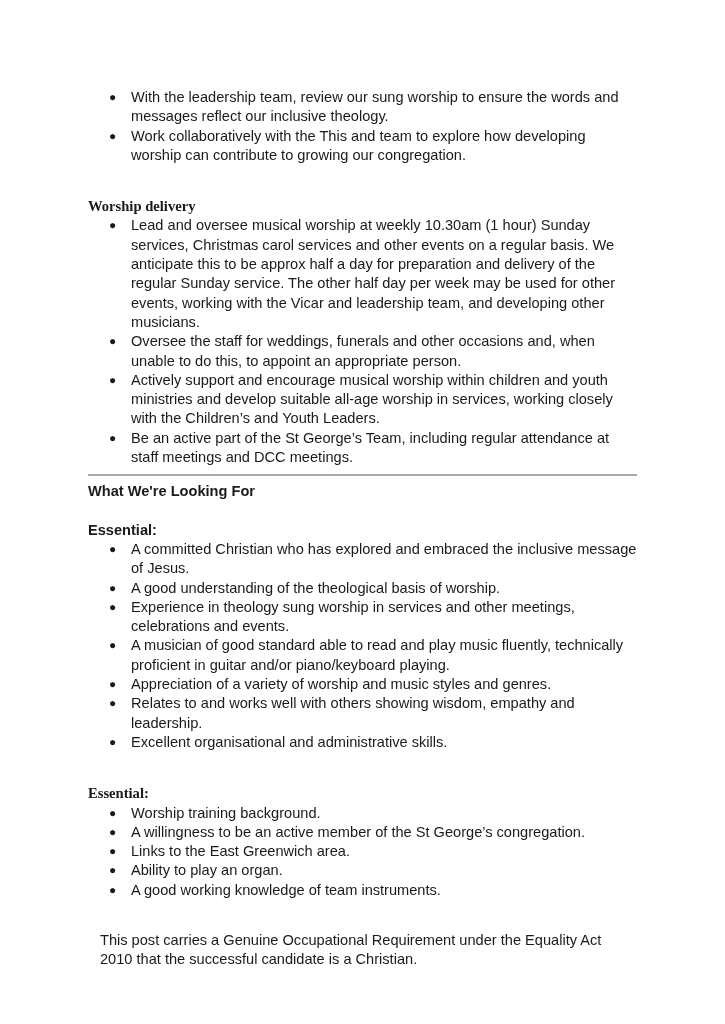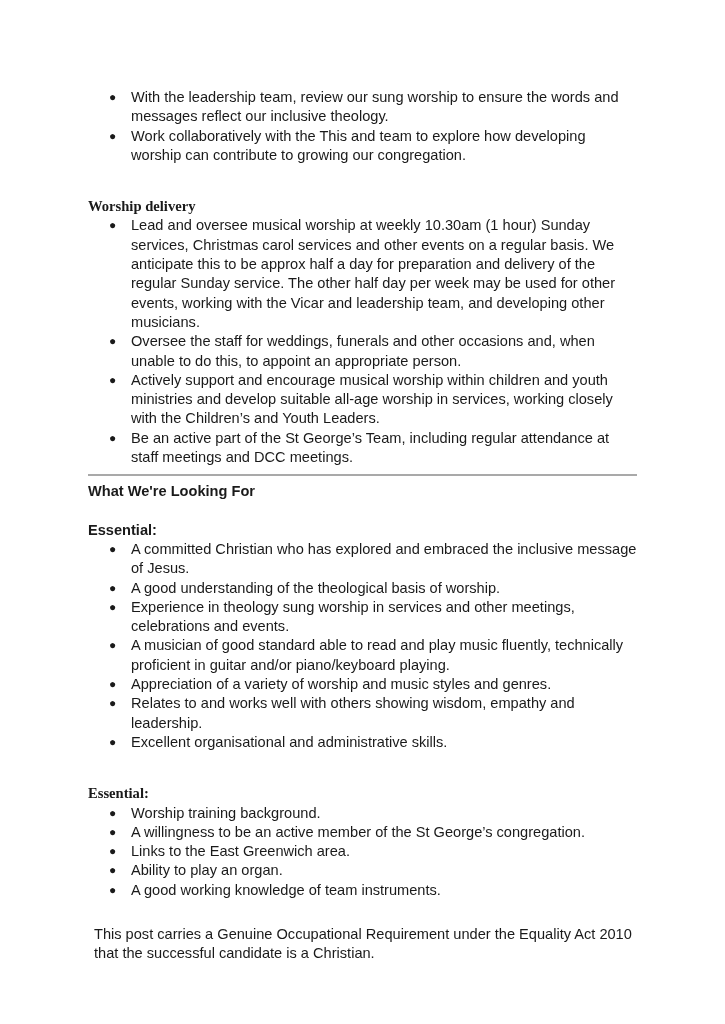--- a/index.html
+++ b/index.html
@@ -11,21 +11,21 @@
       line-height: 19.3px;
     }
     .page { position: absolute; left: 88px; top: 88px; width: 550px; }
     ul { list-style: none; margin: 0; padding: 0; }
     li { position: relative; padding-left: 43px; }
     li .bullet { position: absolute; left: 21px; top: 0; font-size: 12px; }
     .heading { font-weight: bold; }
     .sec-title { margin-top: 32px; font-family: Liberation Serif, serif; }
     .divider { height: 0; border-top: 2px solid #a9a9a9; margin: 7px 0 6px 0; width: 549px; }
     .gap { height: 19px; }
-    p { margin: 6px; }
+    p { margin: 12px; }
   </style>
 </head>
 <body>
 
 <div class="page">
 
   <ul>
     <li><span class="bullet">●</span><span>With the leadership team, review our sung worship to ensure the words and messages reflect our inclusive theology.</span></li>
     <li><span class="bullet">●</span><span>Work collaboratively with the This and team to explore how developing worship can contribute to growing our congregation.</span></li>
   </ul>

